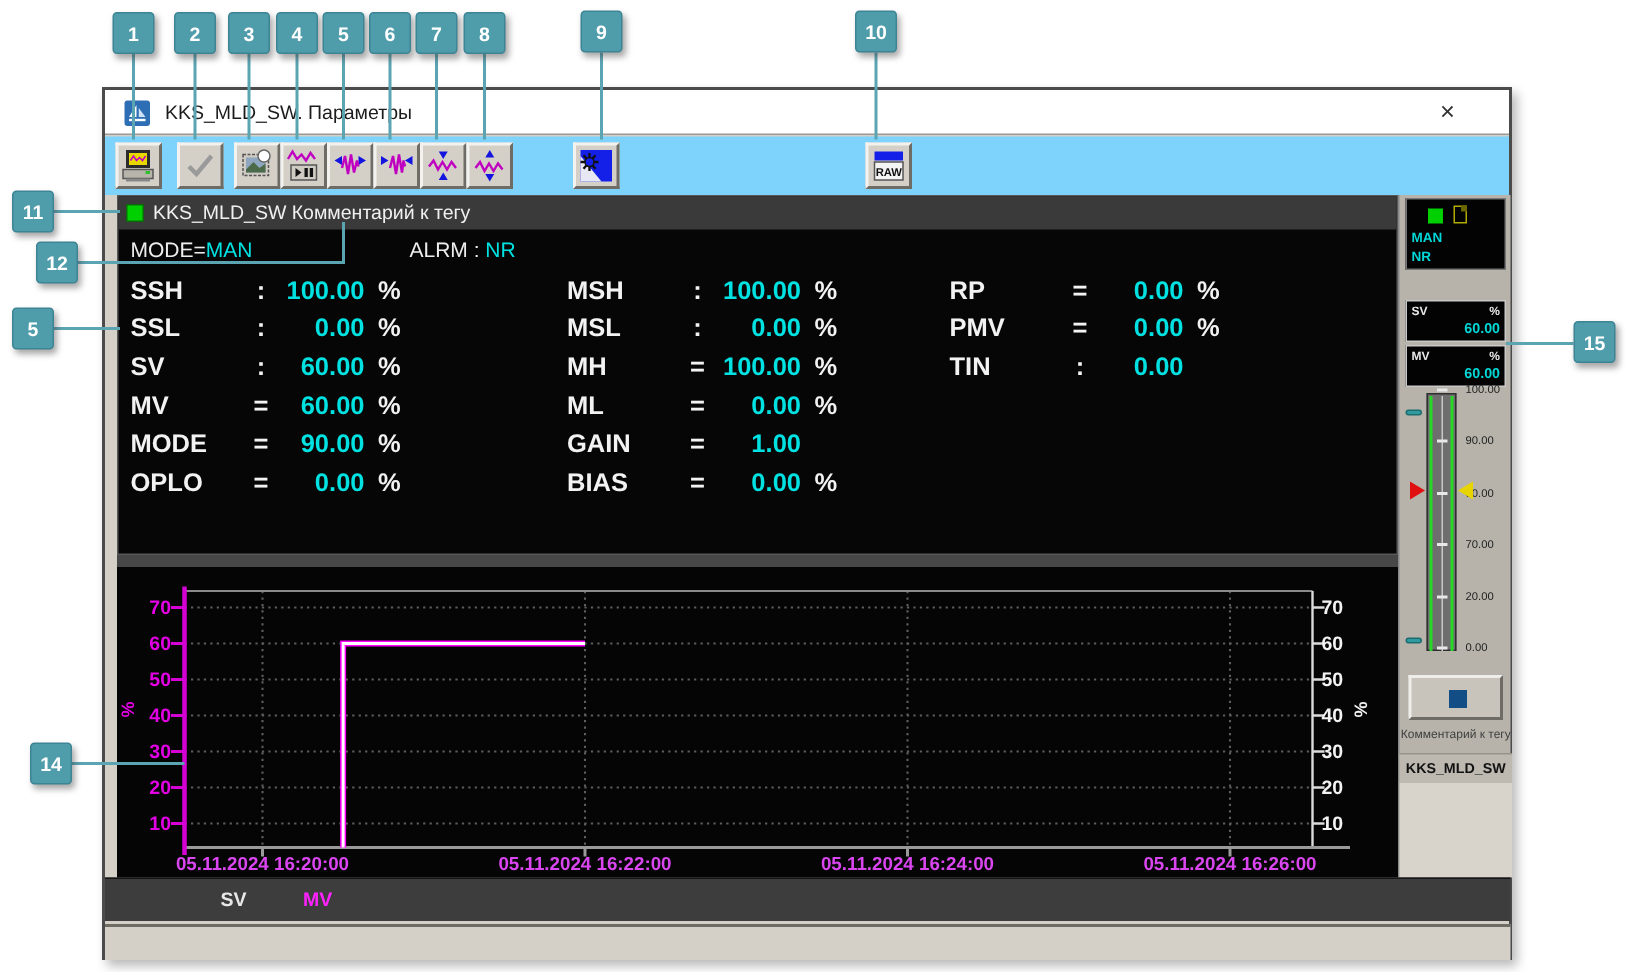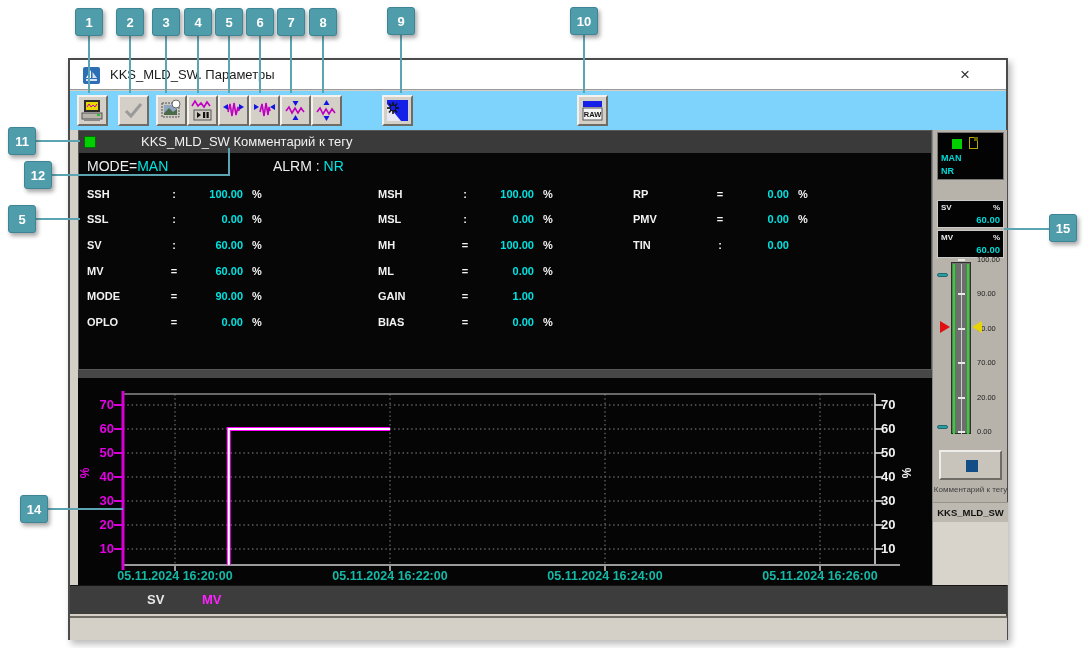--- a/index.html
+++ b/index.html
@@ -19,37 +19,37 @@
   .tb-btn { position:absolute; top:4px; width:31px; height:31px; background:#d4d0c8;
     border-top:2px solid #f4f2ee; border-left:2px solid #f4f2ee;
     border-right:2px solid #6f6c66; border-bottom:2px solid #6f6c66; }
   .tb-btn svg { display:block; margin:1px auto; }
 
   
   #main-content { left:8px; top:70px; width:854px; height:455px; background:#474747; }
   #param-panel { left:0; top:0; width:854px; height:240px; background:#060606; border:1px solid #585858; }
   #panel-header { left:0; top:0; width:100%; height:22px; background:#3a3a3a; color:#f0f0f0; font-size:13px; line-height:22px; }
   #status-square { left:5px; top:5px; width:12px; height:12px; background:#00cf00; border:1px solid #0a6a0a; }
-  #panel-header-text { left:23px; top:0;margin-left:39px; }
+  #panel-header-text { left:23px; top:0; }
   #mode-row { left:8px; top:27px; font-size:14px; color:#ededed; }
   #alarm-row { left:194px; top:27px; font-size:14px; color:#ededed; }
   .cyan { color:#00e2e2; }
   .param-col { position:absolute; top:50px; }
   #param-col1 { left:8px; }  #param-col2 { left:299px; }  #param-col3 { left:554px; }
-  .param-row { display:flex; height:25.6px; align-items:center; font-size:11px; font-weight:bold; color:#f2f2f2; }
+  .param-row { display:flex; height:25.6px; align-items:center; font-size:17px; font-weight:bold; color:#f2f2f2; }
   .p-label { width:80px; }
   .p-sep { width:14px; text-align:center; }
   .p-value { width:62px; text-align:right; color:#00e2e2; }
   .p-unit { width:30px; padding-left:9px; }
 
   
   #chart-panel { left:0; top:248px; width:854px; height:207px; background:#050505; }
   .ylab-l { position:absolute; width:34px; text-align:right; font-size:13px; font-weight:bold; color:#e400e4; }
   .ylab-r { position:absolute; width:34px; text-align:left; font-size:13px; font-weight:bold; color:#f2f2f2; }
-  .xlab { position:absolute; width:170px; text-align:center; font-size:12.5px; font-weight:bold; color:#14b8a6; }
+  .xlab { position:absolute; width:170px; text-align:center; font-size:12.5px; font-weight:bold; color:#d946ef; }
   .pct-l { position:absolute; left:2px; top:88px; font-size:12px; font-weight:bold; color:#e400e4; transform:rotate(-90deg); }
   .pct-r { position:absolute; left:824px; top:88px; font-size:12px; font-weight:bold; color:#f2f2f2; transform:rotate(-90deg); }
 
   
   #faceplate { left:862px; top:70px; width:75px; height:455px; background:#b7b3ab; border-left:1px solid #888; }
   .fp-black { position:absolute; background:#030303; border:1px solid #c9c9c9; }
   #fp-state-box { left:4px; top:2px; width:67px; height:48px; border:1px solid #777; }
   #fp-green { left:14px; top:6px; width:10px; height:10px; background:#00cf00; }
   #fp-note-icon { left:31px; top:4px; width:9px; height:12px; border:1.5px solid #b0ab00; background:#030303; }
   #fp-note-icon:after{ content:""; position:absolute; right:-1px; top:-1px; width:4px; height:4px; background:#6a6700; }

